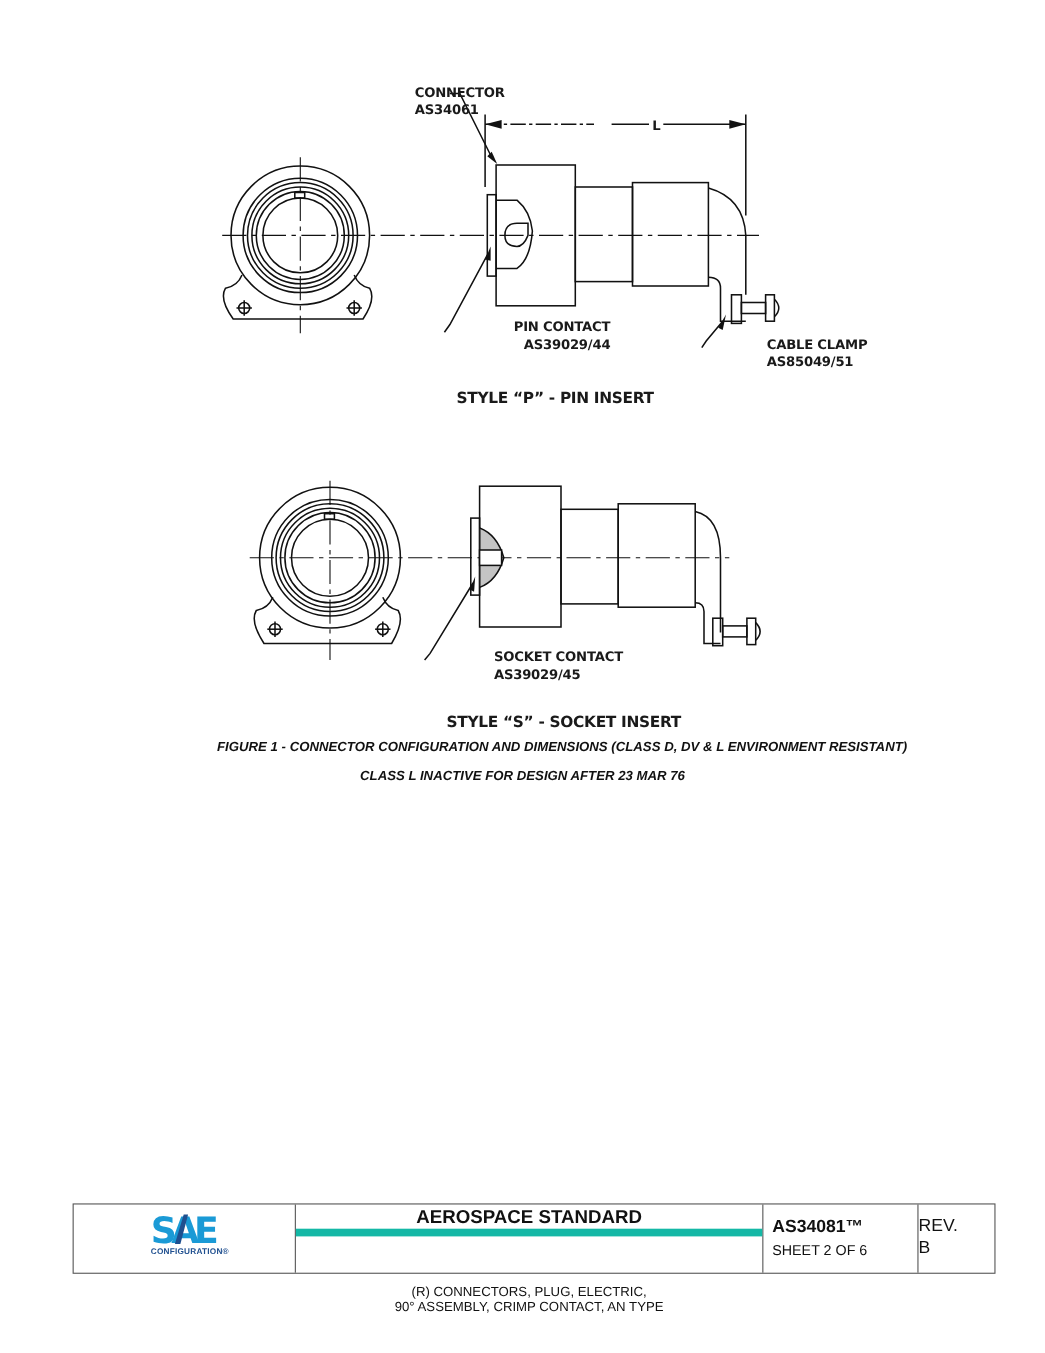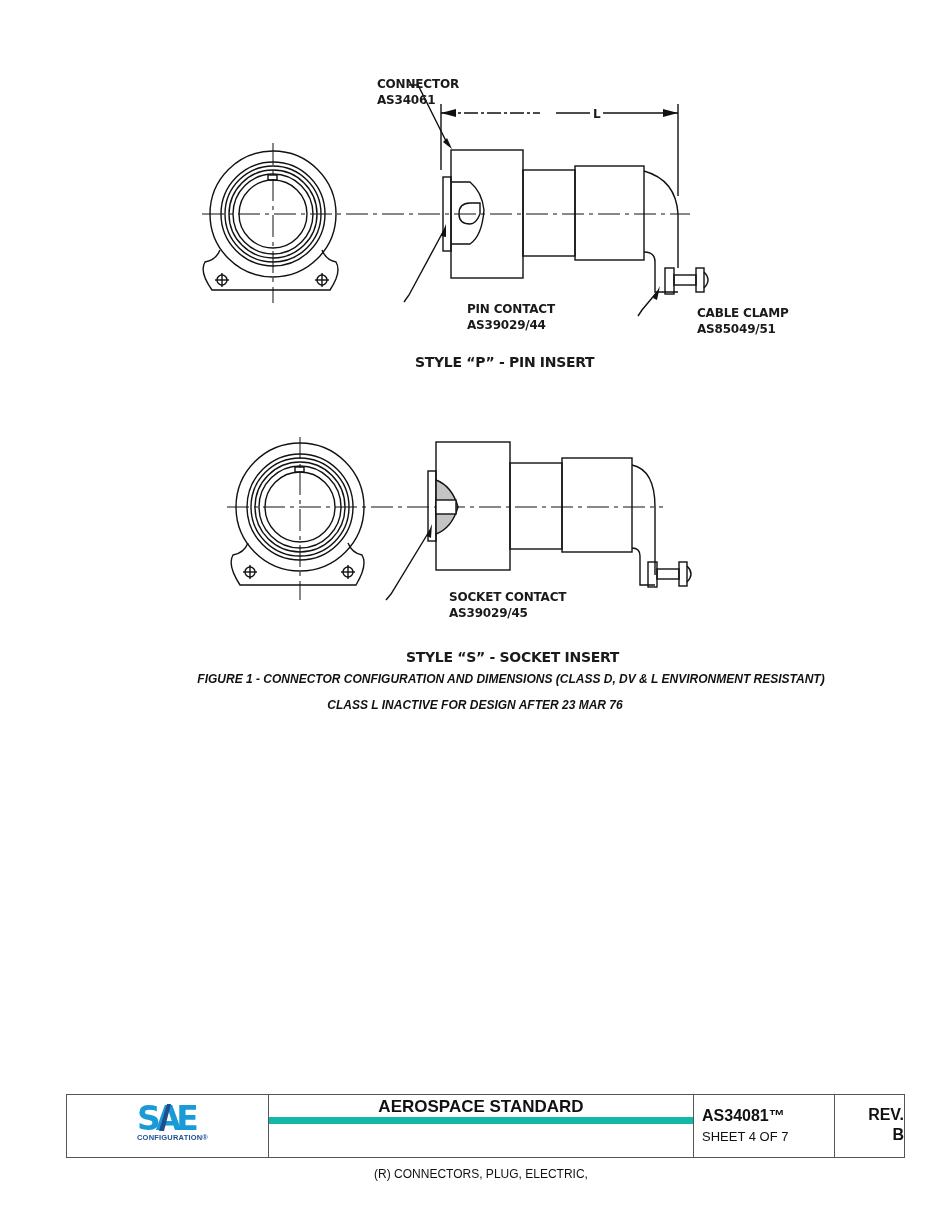--- a/index.html
+++ b/index.html
@@ -11,21 +11,21 @@
   .titleblock { position:absolute; left:66px; top:1094px; width:839px; height:64px; border:1px solid #555; box-sizing:border-box; }
   .tb-cell { position:absolute; top:0; bottom:0; box-sizing:border-box; }
   .tb-logo { left:0; width:202px; border-right:1px solid #555; }
   .tb-title { left:202px; width:425px; border-right:1px solid #555; }
   .tb-doc { left:627px; width:141px; border-right:1px solid #555; }
   .tb-rev { left:768px; width:69px; }
   .tb-title-top { position:absolute; left:0; right:0; top:0; height:22px; border-bottom:7px solid #14b8a6; text-align:center; font-weight:bold; font-size:17px; line-height:24px; }
   .tb-title-sub { position:absolute; left:0; right:0; top:24px; text-align:center; font-size:12px; line-height:14px;margin-top:48px; }
   .tb-docnum { position:absolute; left:8px; top:12px; font-weight:bold; font-size:16px; }
   .tb-sheet { position:absolute; left:8px; top:34px; font-size:13px; }
-  .tb-revlbl { position:absolute; left:0; right:0; top:10px; text-align:right; font-weight:bold; font-size:16px; line-height:20px; }
+  .tb-revlbl { position:absolute; left:0; right:0; top:10px; text-align:left; font-weight:normal; font-size:16px; line-height:20px; }
   .logo-sae { position:absolute; left:70px; top:6px; }
   .logo-intl { position:absolute; left:70px; top:38px; font-weight:bold; font-size:7.5px; color:#1f4f8f; letter-spacing:0.2px; }
 </style>
 </head>
 <body>
 
 <svg class="drawing" viewBox="0 0 950 720" xmlns="http://www.w3.org/2000/svg">
   <g fill="none" stroke="#111" stroke-width="1.4">
 
     <g>
@@ -116,21 +116,21 @@
     <polygon points="660,286 653,298 657,300"></polygon>
     <polygon points="432,524 427,536 431,538"></polygon>
   </g>
 </svg>
 
 <div class="lbl" style="left:330px;top:76px;">
   <div>CONNECTOR</div>
   <div>AS34061</div>
 </div>
 <div class="lbl" style="left:543px;top:106px;background:#fff;padding:0 3px;">L</div>
-<div class="lbl" style="left:420px;top:301px;">
+<div class="lbl" style="left:420px;top:289px;text-align:right;">
   <div>PIN CONTACT</div>
   <div>AS39029/44</div>
 </div>
 <div class="lbl" style="left:650px;top:305px;">
   <div>CABLE CLAMP</div>
   <div>AS85049/51</div>
 </div>
 <div class="style-title" style="left:415px;top:354px;">STYLE “P” - PIN INSERT</div>
 
 <div class="lbl" style="left:402px;top:589px;">
@@ -147,25 +147,26 @@
     <svg class="logo-sae" width="64" height="32" viewBox="0 0 64 32">
       <text x="0" y="29" font-family="DejaVu Sans, sans-serif" font-weight="bold" font-size="33" fill="#1a9ad6" letter-spacing="-5">SAE</text>
       <polygon points="22,30 30,3 34,3 27,30" fill="#1f4f8f"></polygon>
     </svg>
     <div class="logo-intl">CONFIGURATION®</div>
   </div>
   <div class="tb-cell tb-title">
     <div class="tb-title-top">AEROSPACE STANDARD</div>
     <div class="tb-title-sub">
       <div>(R) CONNECTORS, PLUG, ELECTRIC,</div>
+      <div>90° ASSEMBLY, CRIMP CONTACT, AN TYPE</div>
     </div>
   </div>
   <div class="tb-cell tb-doc">
     <div class="tb-docnum">AS34081™</div>
-    <div class="tb-sheet">SHEET 4 OF 7</div>
+    <div class="tb-sheet">SHEET 2 OF 6</div>
   </div>
   <div class="tb-cell tb-rev">
     <div class="tb-revlbl">
       <div>REV.</div>
       <div>B</div>
     </div>
   </div>
 </div>
 
 </body></html>

